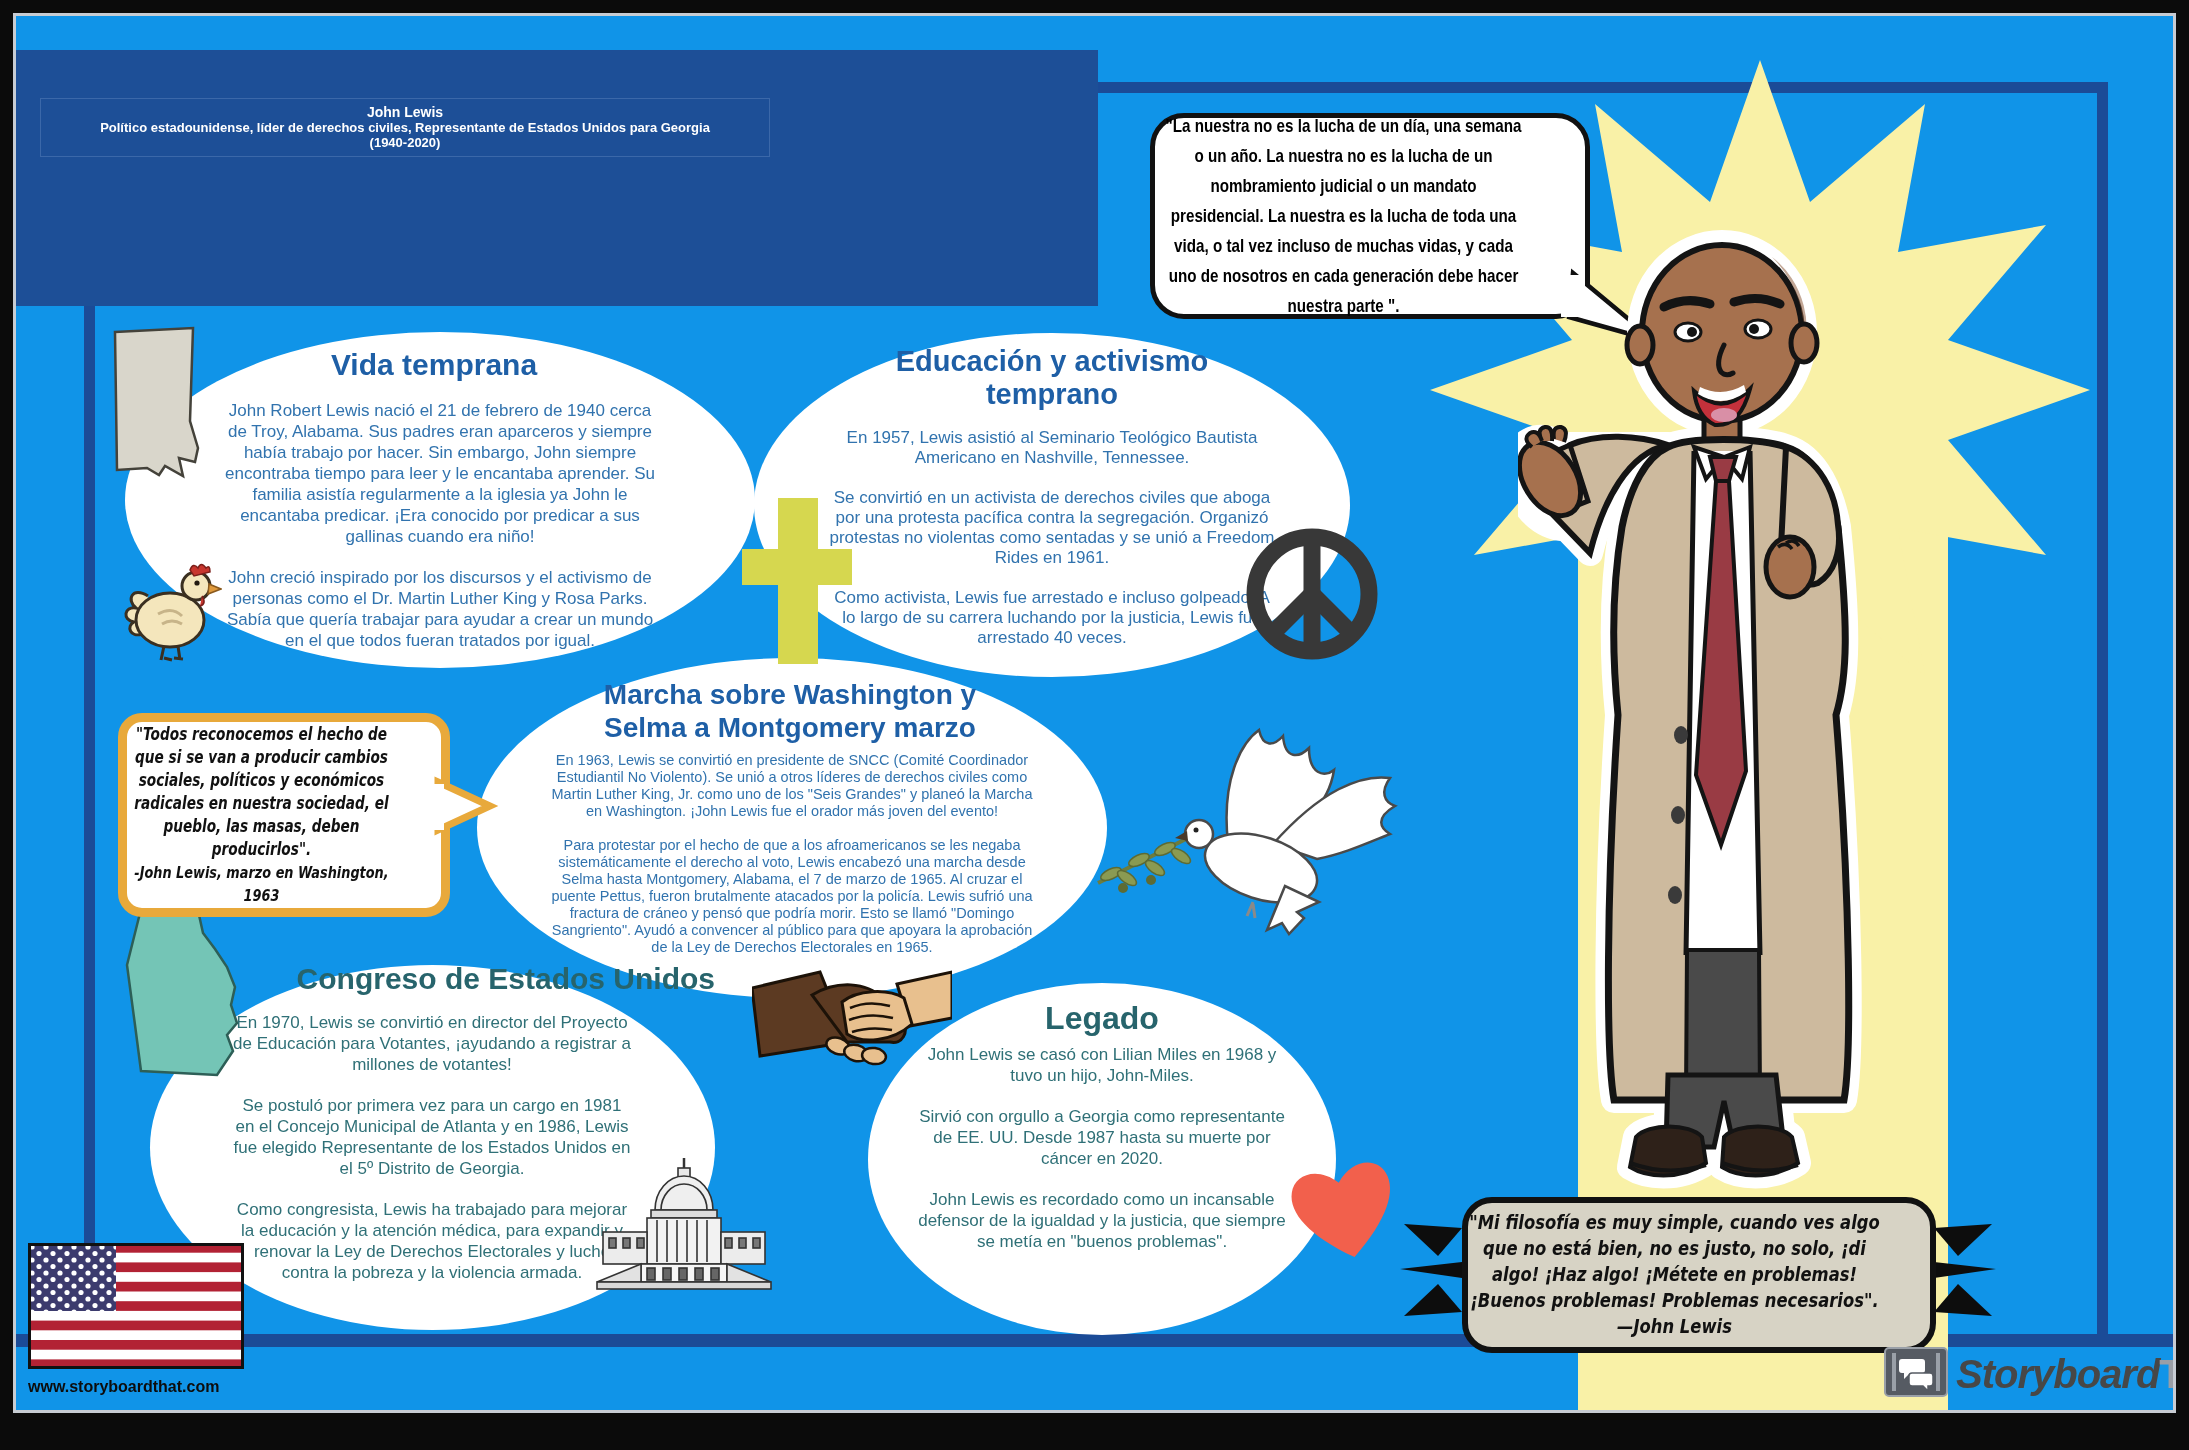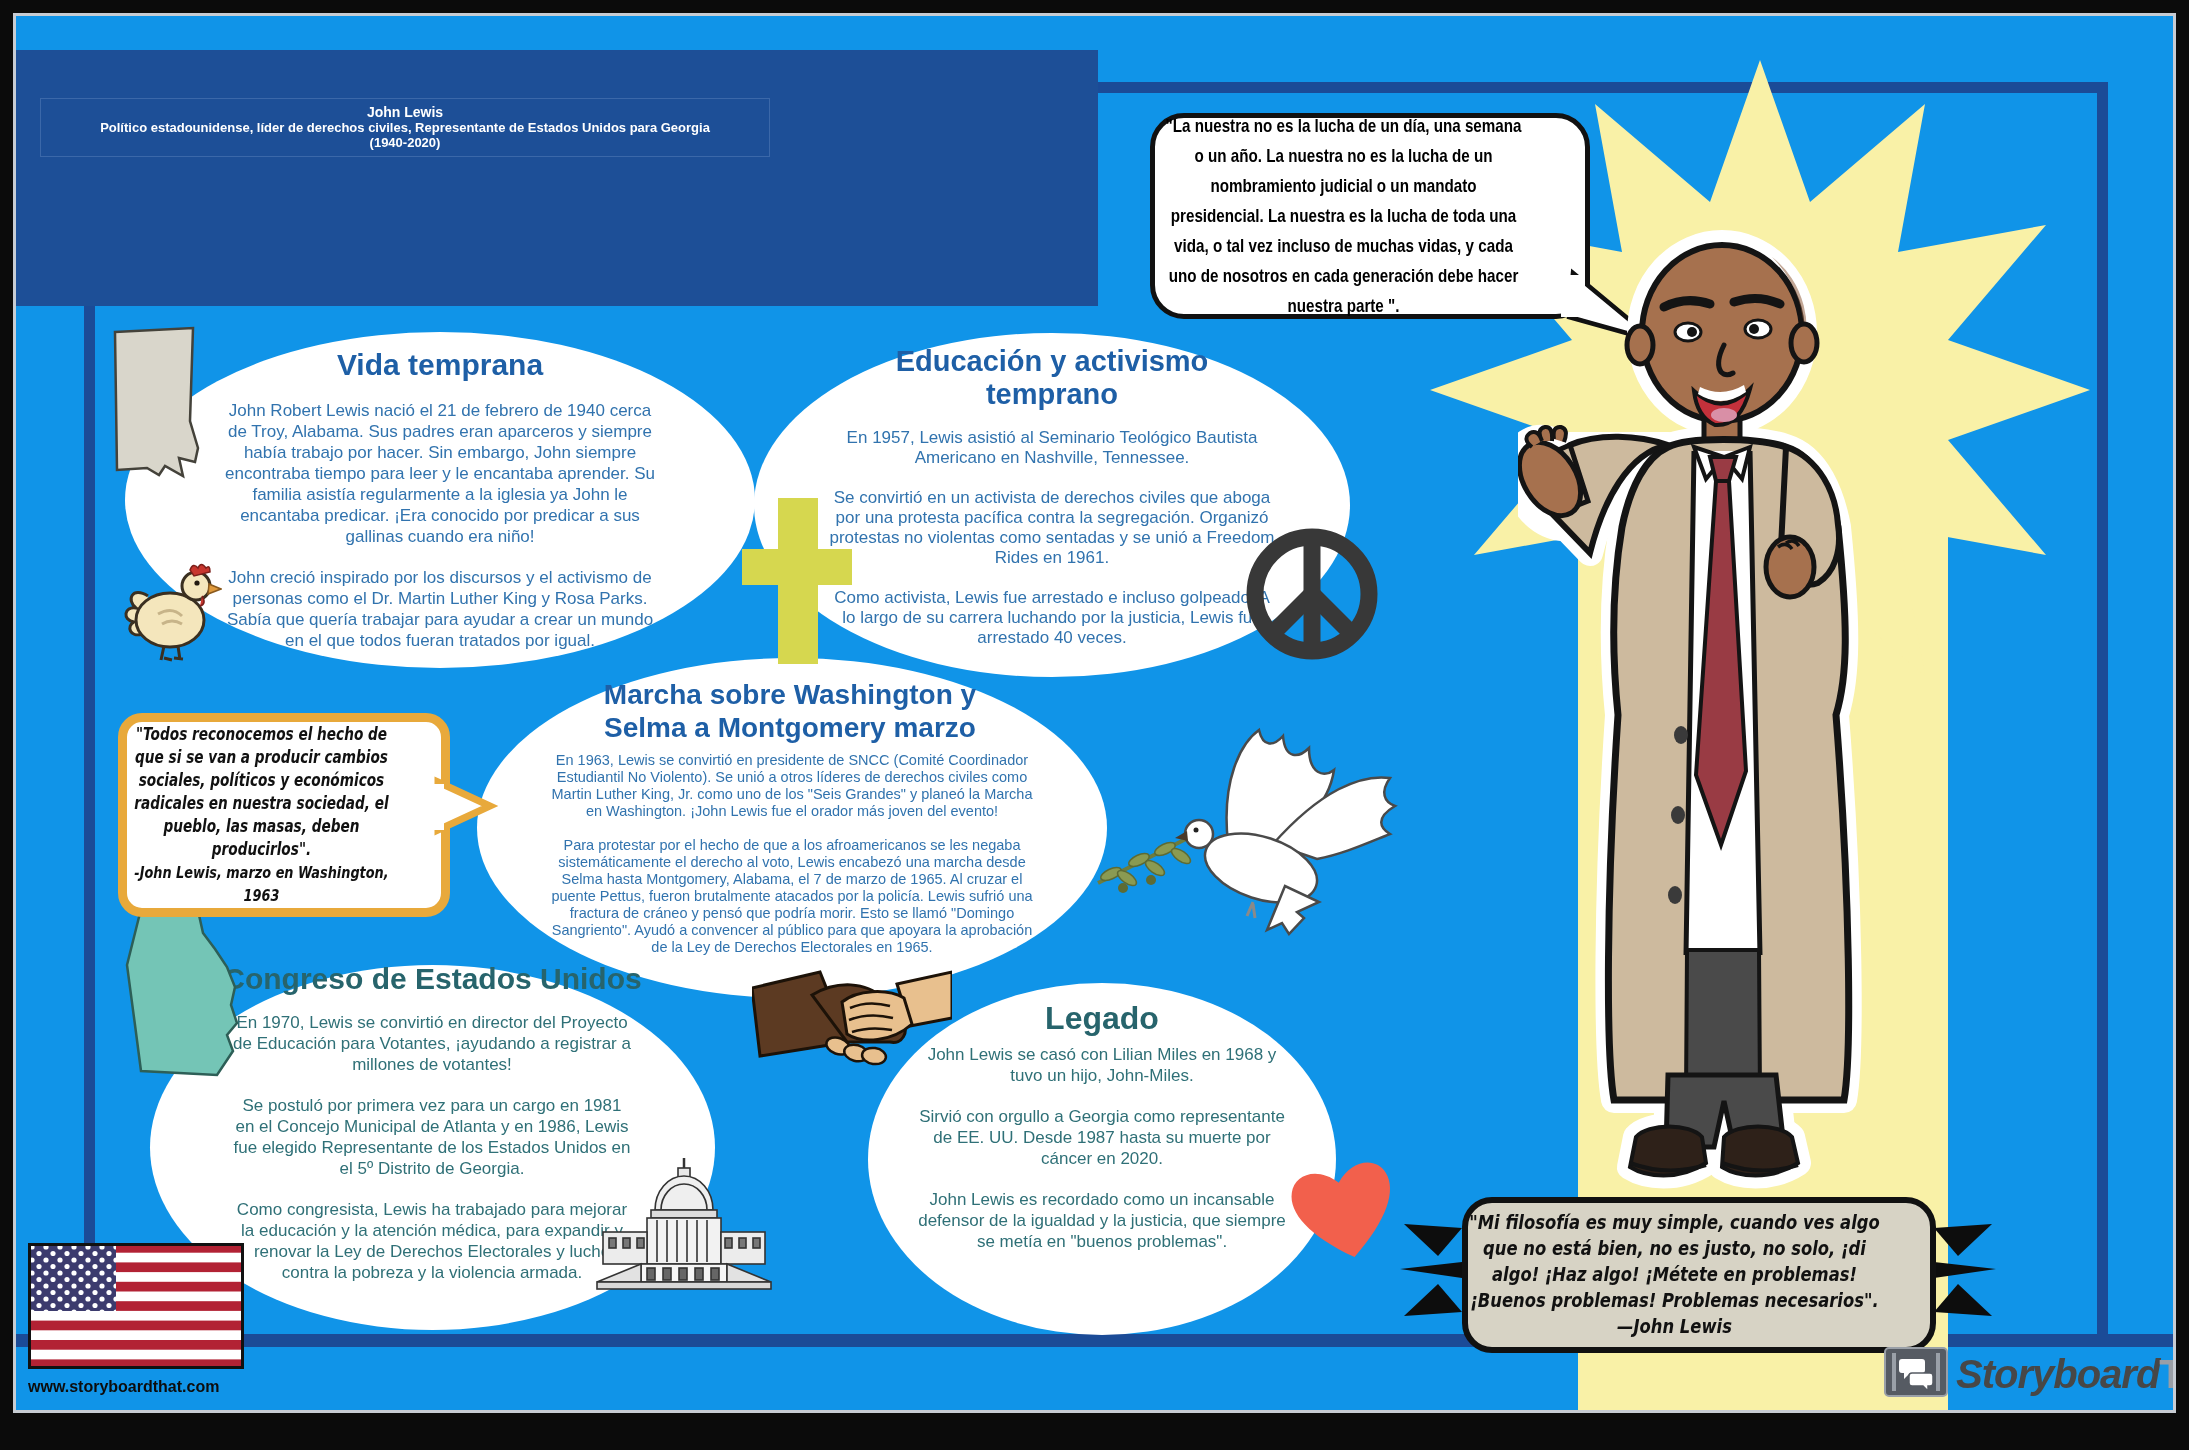--- a/index.html
+++ b/index.html
@@ -46,40 +46,40 @@
     <rect x="1578" y="470" width="370" height="942" fill="#F9F1A7"></rect>
     <polygon fill="#F9F1A7" points="1760,60 1810,202 1925,104 1898,252 2046,225 1948,340 2090,390 1948,440 2046,555 1898,528 1925,676 1810,578 1760,720 1710,578 1595,676 1622,528 1474,555 1572,440 1430,390 1572,340 1474,225 1622,252 1595,104 1710,202"></polygon>
   </svg>
 
   <div class="ell" style="left:125px;top:332px;width:630px;height:336px;"></div>
   <div class="ell" style="left:754px;top:333px;width:596px;height:344px;"></div>
   <div class="ell" style="left:477px;top:658px;width:630px;height:340px;"></div>
   <div class="ell" style="left:150px;top:965px;width:565px;height:365px;"></div>
   <div class="ell" style="left:868px;top:983px;width:468px;height:352px;"></div>
 
-  <div class="abs title-blue" style="left:155px;top:348px;width:570px;font-size:30px;">Vida temprana</div>
+  <div class="abs title-blue" style="left:149px;top:348px;width:570px;font-size:30px;">Vida temprana</div>
   <div class="abs body-blue" style="left:220px;top:400px;width:440px;font-size:17px;line-height:21px;">
     <p>John Robert Lewis nació el 21 de febrero de 1940 cerca de Troy, Alabama. Sus padres eran aparceros y siempre había trabajo por hacer. Sin embargo, John siempre encontraba tiempo para leer y le encantaba aprender. Su familia asistía regularmente a la iglesia ya John le encantaba predicar. ¡Era conocido por predicar a sus gallinas cuando era niño!</p>
     <p>John creció inspirado por los discursos y el activismo de personas como el Dr. Martin Luther King y Rosa Parks. Sabía que quería trabajar para ayudar a crear un mundo en el que todos fueran tratados por igual.</p>
   </div>
 
   <div class="abs title-blue" style="left:872px;top:345px;width:360px;font-size:29px;line-height:33px;">Educación y activismo temprano</div>
   <div class="abs body-blue" style="left:827px;top:428px;width:450px;font-size:17px;line-height:20px;">
     <p>En 1957, Lewis asistió al Seminario Teológico Bautista Americano en Nashville, Tennessee.</p>
     <p>Se convirtió en un activista de derechos civiles que aboga por una protesta pacífica contra la segregación. Organizó protestas no violentas como sentadas y se unió a Freedom Rides en 1961.</p>
     <p>Como activista, Lewis fue arrestado e incluso golpeado. A lo largo de su carrera luchando por la justicia, Lewis fue arrestado 40 veces.</p>
   </div>
 
   <div class="abs title-blue" style="left:570px;top:678px;width:440px;font-size:28px;line-height:33px;">Marcha sobre Washington y Selma a Montgomery marzo</div>
   <div class="abs body-blue" style="left:542px;top:752px;width:500px;font-size:14.5px;line-height:17px;">
     <p style="margin-bottom:17px;">En 1963, Lewis se convirtió en presidente de SNCC (Comité Coordinador Estudiantil No Violento). Se unió a otros líderes de derechos civiles como Martin Luther King, Jr. como uno de los "Seis Grandes" y planeó la Marcha en Washington. ¡John Lewis fue el orador más joven del evento!</p>
     <p>Para protestar por el hecho de que a los afroamericanos se les negaba sistemáticamente el derecho al voto, Lewis encabezó una marcha desde Selma hasta Montgomery, Alabama, el 7 de marzo de 1965. Al cruzar el puente Pettus, fueron brutalmente atacados por la policía. Lewis sufrió una fractura de cráneo y pensó que podría morir. Esto se llamó "Domingo Sangriento". Ayudó a convencer al público para que apoyara la aprobación de la Ley de Derechos Electorales en 1965.</p>
   </div>
 
-  <div class="abs title-teal" style="left:150px;top:962px;width:565px;font-size:30px;">Congreso de Estados Unidos</div>
+  <div class="abs title-teal" style="left:150px;top:962px;width:565px;font-size:30px;text-align:right;">Congreso de Estados Unidos</div>
   <div class="abs body-teal" style="left:232px;top:1012px;width:400px;font-size:17px;line-height:21px;">
     <p>En 1970, Lewis se convirtió en director del Proyecto de Educación para Votantes, ¡ayudando a registrar a millones de votantes!</p>
     <p>Se postuló por primera vez para un cargo en 1981 en el Concejo Municipal de Atlanta y en 1986, Lewis fue elegido Representante de los Estados Unidos en el 5º Distrito de Georgia.</p>
     <p>Como congresista, Lewis ha trabajado para mejorar la educación y la atención médica, para expandir y renovar la Ley de Derechos Electorales y luchó contra la pobreza y la violencia armada.</p>
   </div>
 
   <div class="abs title-teal" style="left:868px;top:1000px;width:468px;font-size:32px;">Legado</div>
   <div class="abs body-teal" style="left:912px;top:1044px;width:380px;font-size:17px;line-height:21px;">
     <p>John Lewis se casó con Lilian Miles en 1968 y tuvo un hijo, John-Miles.</p>
     <p>Sirvió con orgullo a Georgia como representante de EE. UU. Desde 1987 hasta su muerte por cáncer en 2020.</p>

